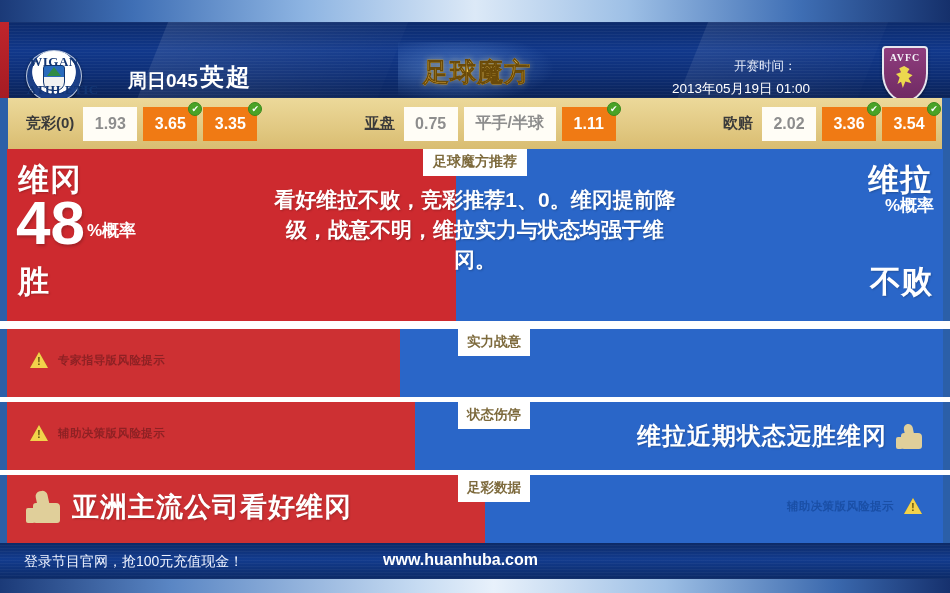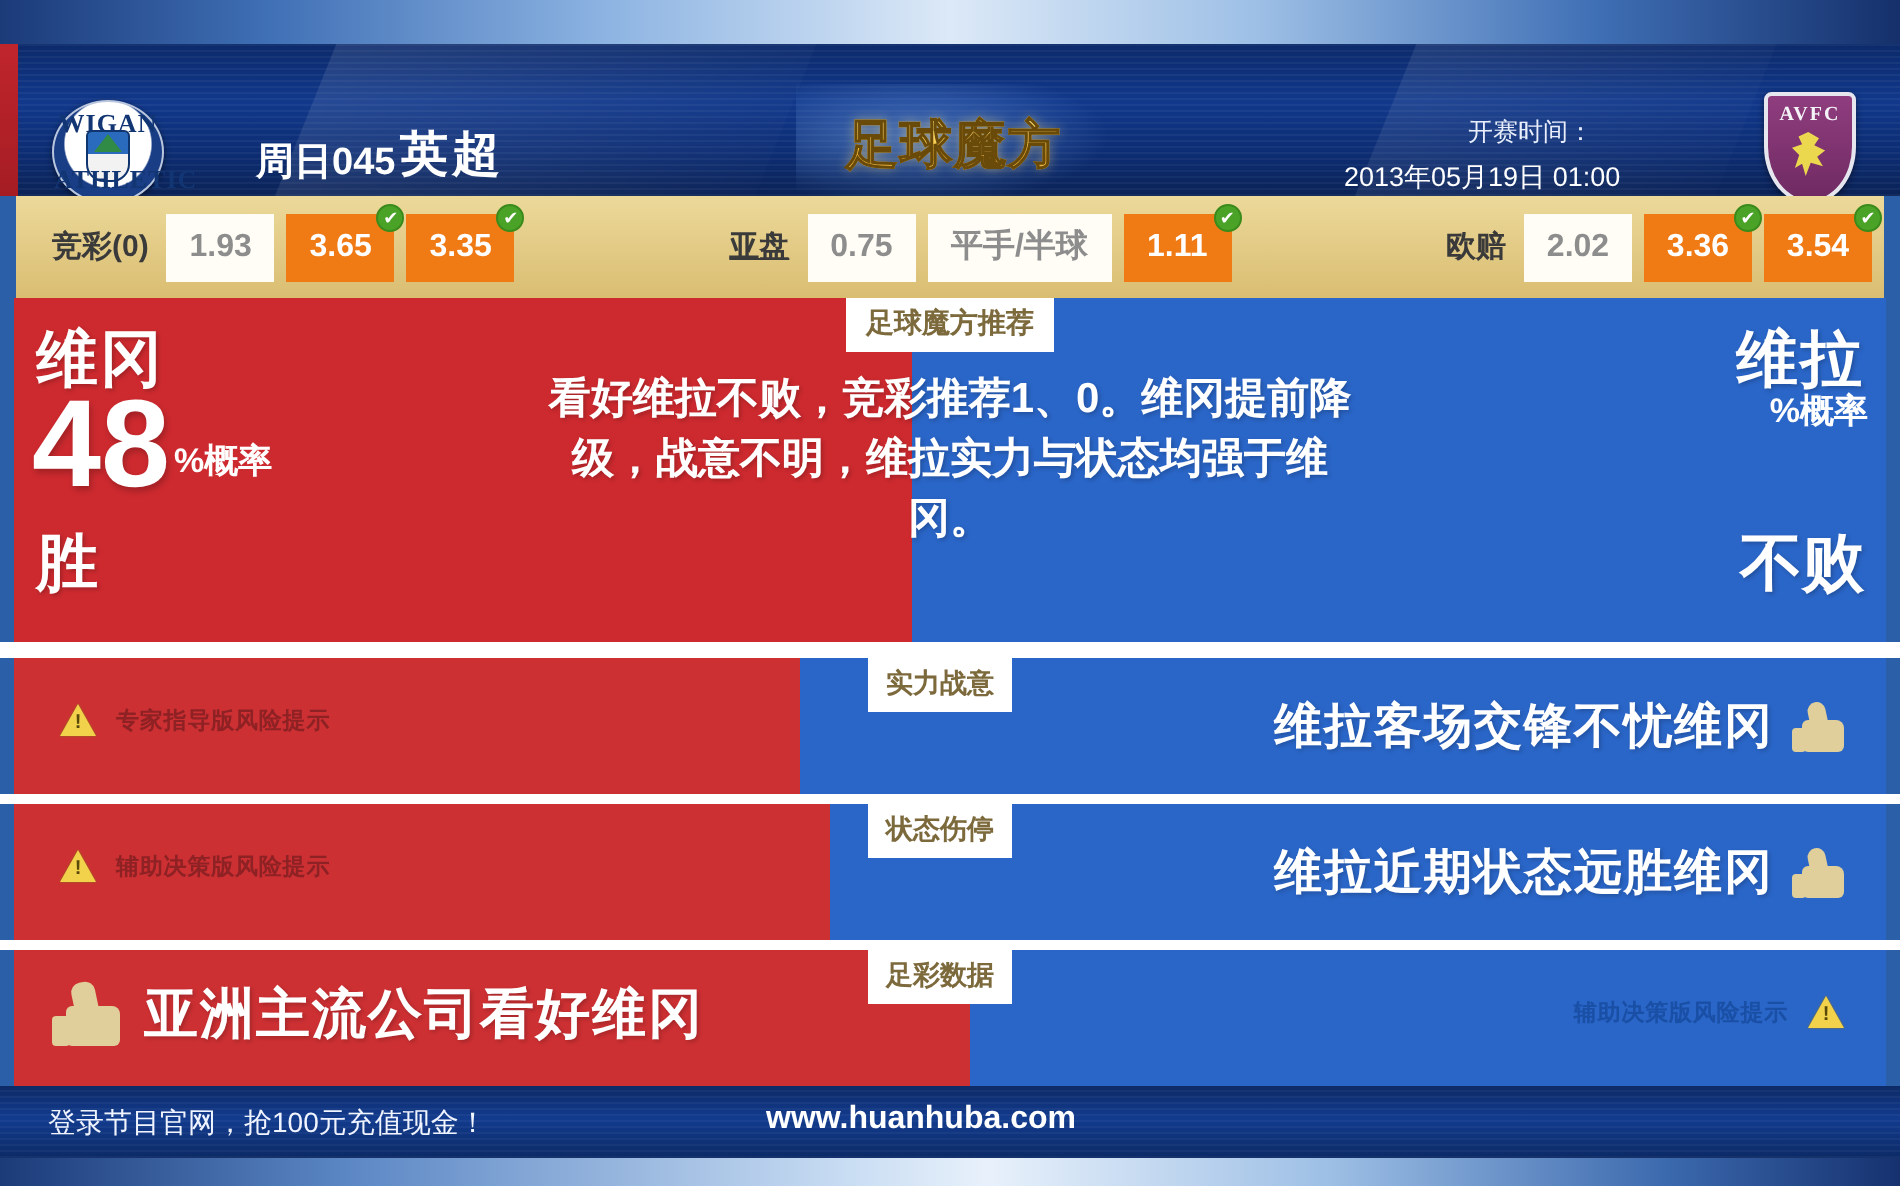--- a/index.html
+++ b/index.html
@@ -254,21 +254,21 @@
     border-bottom:16px solid #f3d24b;
     filter: drop-shadow(0 0 .5px #8a7315);
   }
   .warn:after {
     content:"!"; position:absolute; left:-2px; top:5px; width:4px;
     color:#5a4a09; font-size:10px; font-weight:bold; line-height:10px; text-align:center;
   }
   .row-tag {
     position:absolute; top:0; background:#ffffff;
     color:#7d6a3c; font-size:13.5px; font-weight:bold;
-    padding:4px 9px 5px; white-space:nowrap; z-index:6;
+    padding:4px 9px 5px; white-space:nowrap; z-index:6;margin-left:24px;
   }
   .row-headline {
     position:absolute; right:28px; top:18px;
     display:flex; align-items:center; gap:9px; z-index:4;
   }
   .row-headline .txt {
     color:#ffffff; font-size:24px; font-weight:bold; letter-spacing:1px;
     text-shadow: 1px 1px 2px rgba(0,0,0,.2);
   }
   .row-headline-l {
@@ -443,28 +443,20 @@
     <div class="edgeL"></div>
     <div class="edgeR"></div>
 
     <div class="risk-note">
       <span class="warn"></span>
       <span class="txt">专家指导版风险提示</span>
     </div>
 
     <div class="row-tag" style="left:434px;">实力战意</div>
 
-    <div class="row-headline">
-      <span class="txt">维拉客场交锋不忧维冈</span>
-      <span class="thumb">
-        <span class="up"></span>
-          <span class="pad"></span>
-          <span class="nail"></span>
-      </span>
-    </div>
   </div>
 
   <div class="row r2">
     <div class="red" style="width:415px;"></div>
     <div class="blue" style="width:535px;"></div>
     <div class="edgeL"></div>
     <div class="edgeR"></div>
 
     <div class="risk-note">
       <span class="warn"></span>

